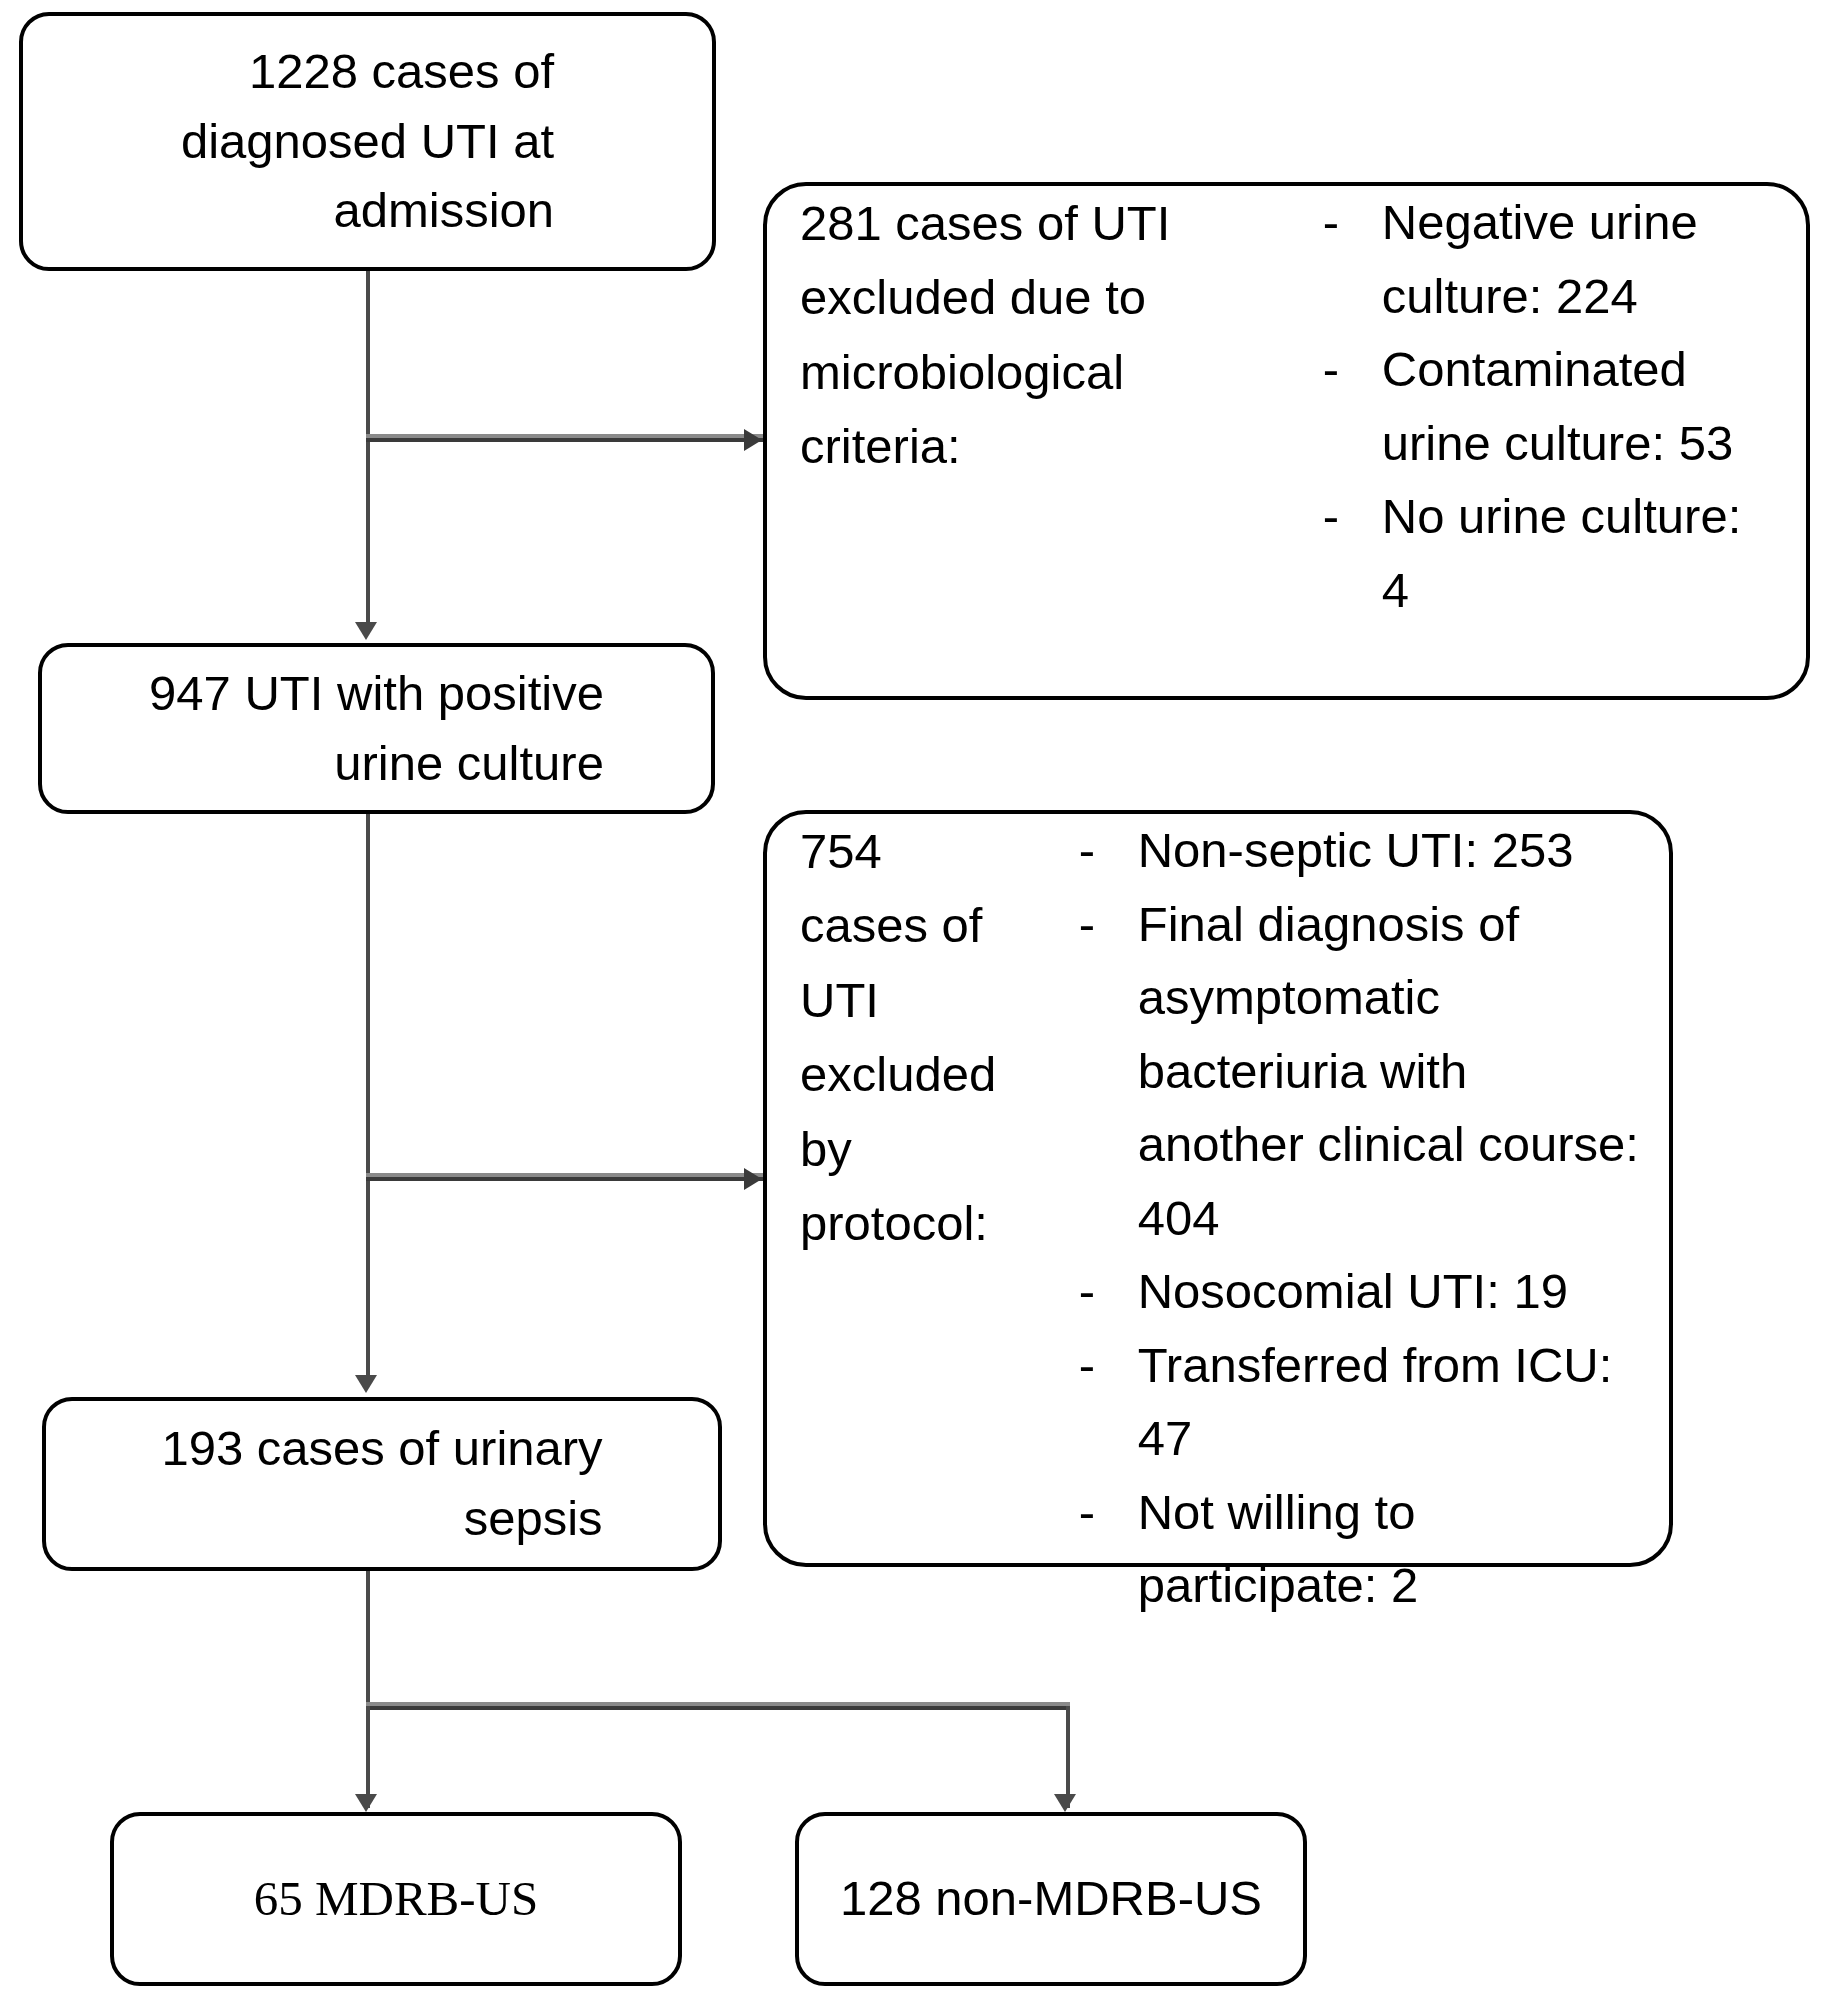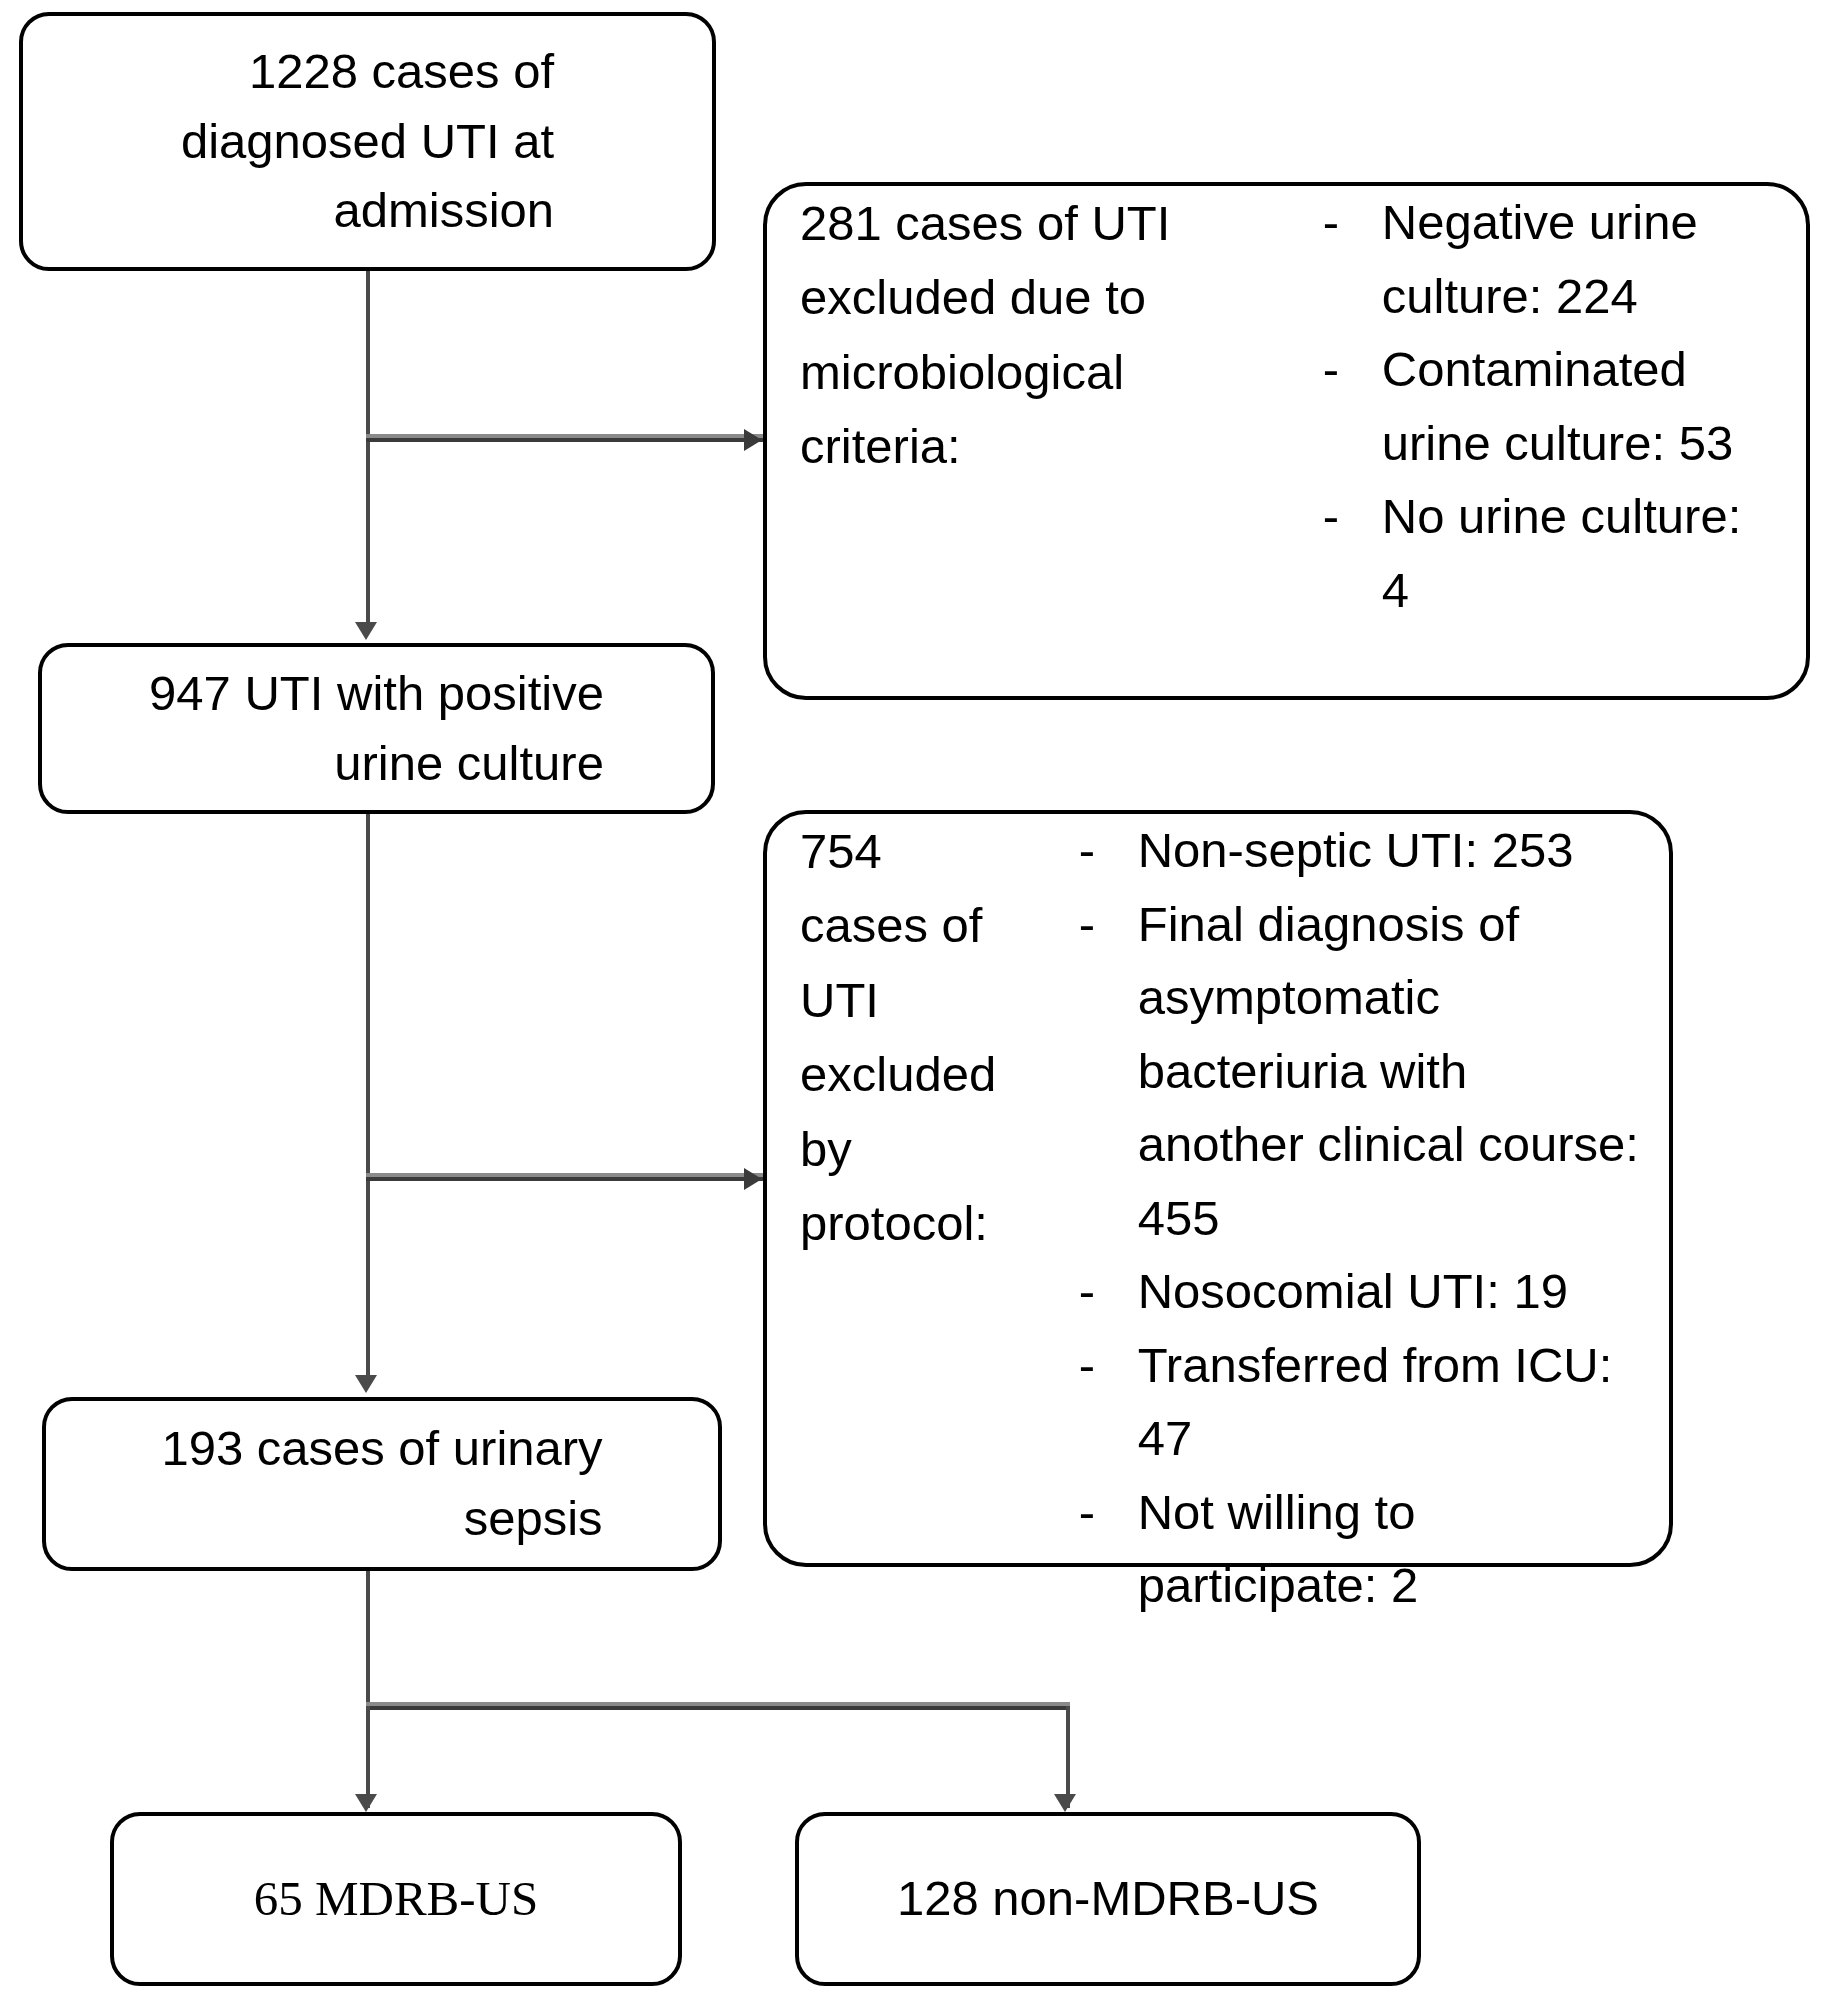--- a/index.html
+++ b/index.html
@@ -161,21 +161,21 @@
   <div class="exnode" style="left:763px; top:810px; width:910px; height:757px;">
     <div class="ex-head"> 754 cases of UTI excluded by
 protocol:</div>
     <ul>
       <li>
         <span class="dash">-</span>
         <span class="bullettext">Non-septic UTI: 253</span>
       </li>
       <li>
         <span class="dash">-</span>
-        <span class="bullettext">Final diagnosis of asymptomatic bacteriuria with another clinical course: 455</span>
+        <span class="bullettext">Final diagnosis of asymptomatic bacteriuria with another clinical course: 404</span>
       </li>
       <li>
         <span class="dash">-</span>
         <span class="bullettext">Nosocomial UTI: 19</span>
       </li>
       <li>
         <span class="dash">-</span>
         <span class="bullettext">Transferred from ICU: 47</span>
       </li>
       <li>
@@ -195,18 +195,18 @@
   <div class="hline-dark" style="left:366px; top:1706px; width:704px;"></div>
   <div class="vline" style="left:366px; top:1706px; height:102px;"></div>
   <div class="arrow-down" style="left:355px; top:1794px;"></div>
   <div class="vline" style="left:1066px; top:1706px; height:102px;"></div>
   <div class="arrow-down" style="left:1054px; top:1794px;"></div>
 
   <div class="node" style="left:110px; top:1812px; width:572px; height:174px;font-family:Liberation Serif, serif;">
     <div class="txt">65 MDRB-US</div>
   </div>
 
-  <div class="node" style="left:795px; top:1812px; width:626px; height:174px;">
+  <div class="node" style="left:795px; top:1812px; width:512px; height:174px;">
     <div class="txt">128 non-MDRB-US</div>
   </div>
 
 </div>
 
 
 </body></html>

